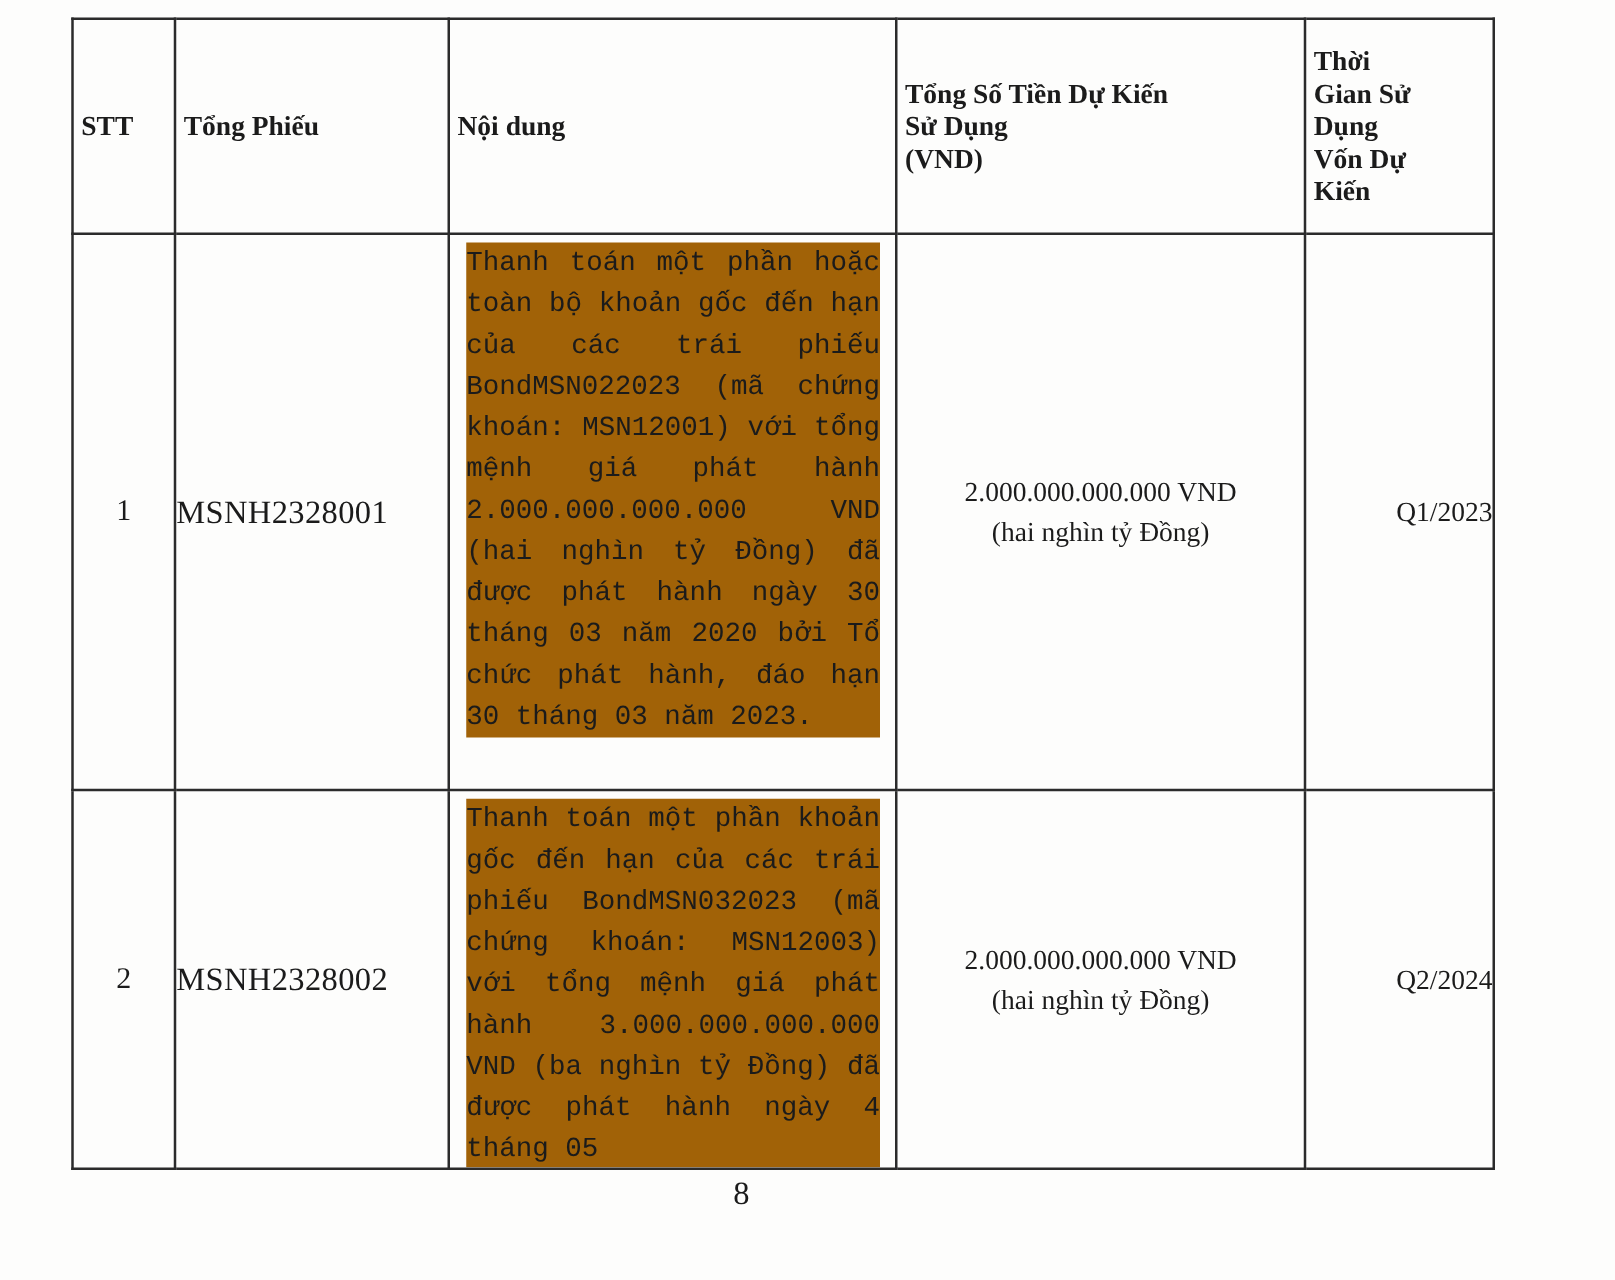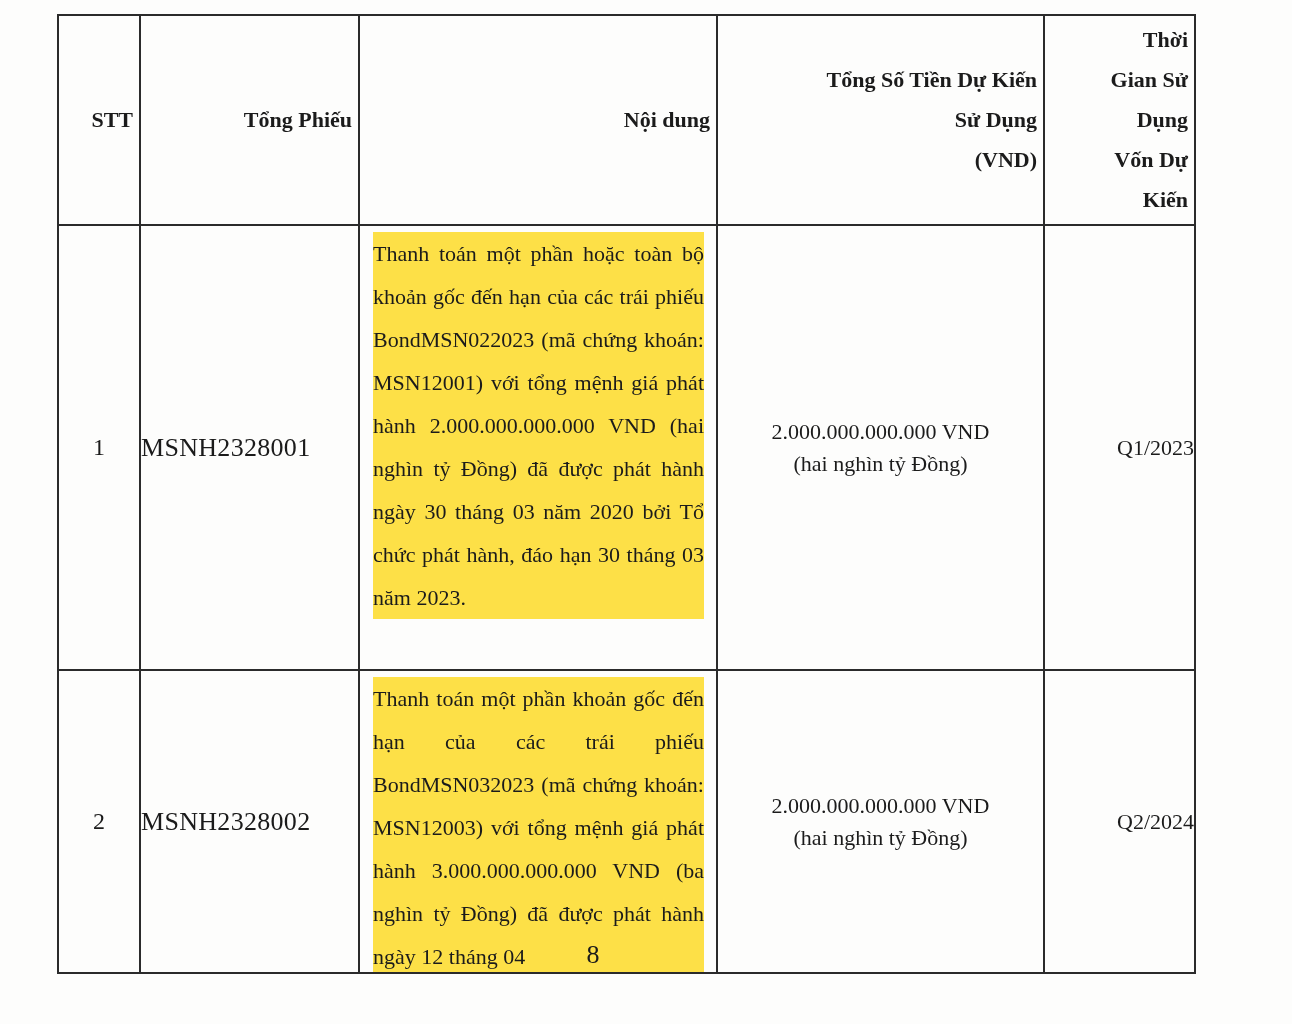--- a/index.html
+++ b/index.html
@@ -33,22 +33,22 @@
     padding: 0;
     overflow: hidden;
   }
   .bond-table thead tr { height: 172px; }
   .bond-table tbody tr.row-1 { height: 445px; }
   .bond-table tbody tr.row-2 { height: 301px; }
 
   .bond-table th {
     font-weight: bold;
     font-size: 22px;
-    line-height: 40px;
-    text-align: right;
+    line-height: 26px;
+    text-align: left;
     vertical-align: middle;
     white-space: pre-line;
     padding: 4px 6px;
   }
   td.c-stt {
     text-align: center;
     vertical-align: middle;
     font-size: 24px;
   }
   td.c-bond {
@@ -56,23 +56,24 @@
     vertical-align: middle;
     font-size: 26px;
     letter-spacing: 0.3px;
   }
   td.c-content {
     vertical-align: top;
     padding: 6px 12px 0 13px;
   }
   .para {
     font-size: 22px;
-    line-height: 43px;
+    line-height: 33px;
     text-align: justify;
-    background: #fde047;
+    background: #a16207;
+    font-family: Liberation Mono, monospace;
   }
   .para.clip {
     max-height: 295px;
     overflow: hidden;
   }
   td.c-amount {
     text-align: center;
     vertical-align: middle;
     font-size: 22px;
     line-height: 32px;
@@ -130,21 +131,21 @@
           <div class="para">Thanh toán một phần hoặc toàn bộ khoản gốc đến hạn của các trái phiếu BondMSN022023 (mã chứng khoán: MSN12001) với tổng mệnh giá phát hành 2.000.000.000.000 VND (hai nghìn tỷ Đồng) đã được phát hành ngày 30 tháng 03 năm 2020 bởi Tổ chức phát hành, đáo hạn 30 tháng 03 năm 2023.</div>
         </td>
         <td class="c-amount">2.000.000.000.000 VND
 (hai nghìn tỷ Đồng)</td>
         <td class="c-period">Q1/2023</td>
       </tr>
       <tr class="row-2">
         <td class="c-stt">2</td>
         <td class="c-bond">MSNH2328002</td>
         <td class="c-content">
-          <div class="para clip">Thanh toán một phần khoản gốc đến hạn của các trái phiếu BondMSN032023 (mã chứng khoán: MSN12003) với tổng mệnh giá phát hành 3.000.000.000.000 VND (ba nghìn tỷ Đồng) đã được phát hành ngày 12 tháng 04</div>
+          <div class="para clip">Thanh toán một phần khoản gốc đến hạn của các trái phiếu BondMSN032023 (mã chứng khoán: MSN12003) với tổng mệnh giá phát hành 3.000.000.000.000 VND (ba nghìn tỷ Đồng) đã được phát hành ngày 4 tháng 05</div>
         </td>
         <td class="c-amount">2.000.000.000.000 VND
 (hai nghìn tỷ Đồng)</td>
         <td class="c-period">Q2/2024</td>
       </tr>
     </tbody>
   </table>
 
   <div class="page-number">8</div>
 

